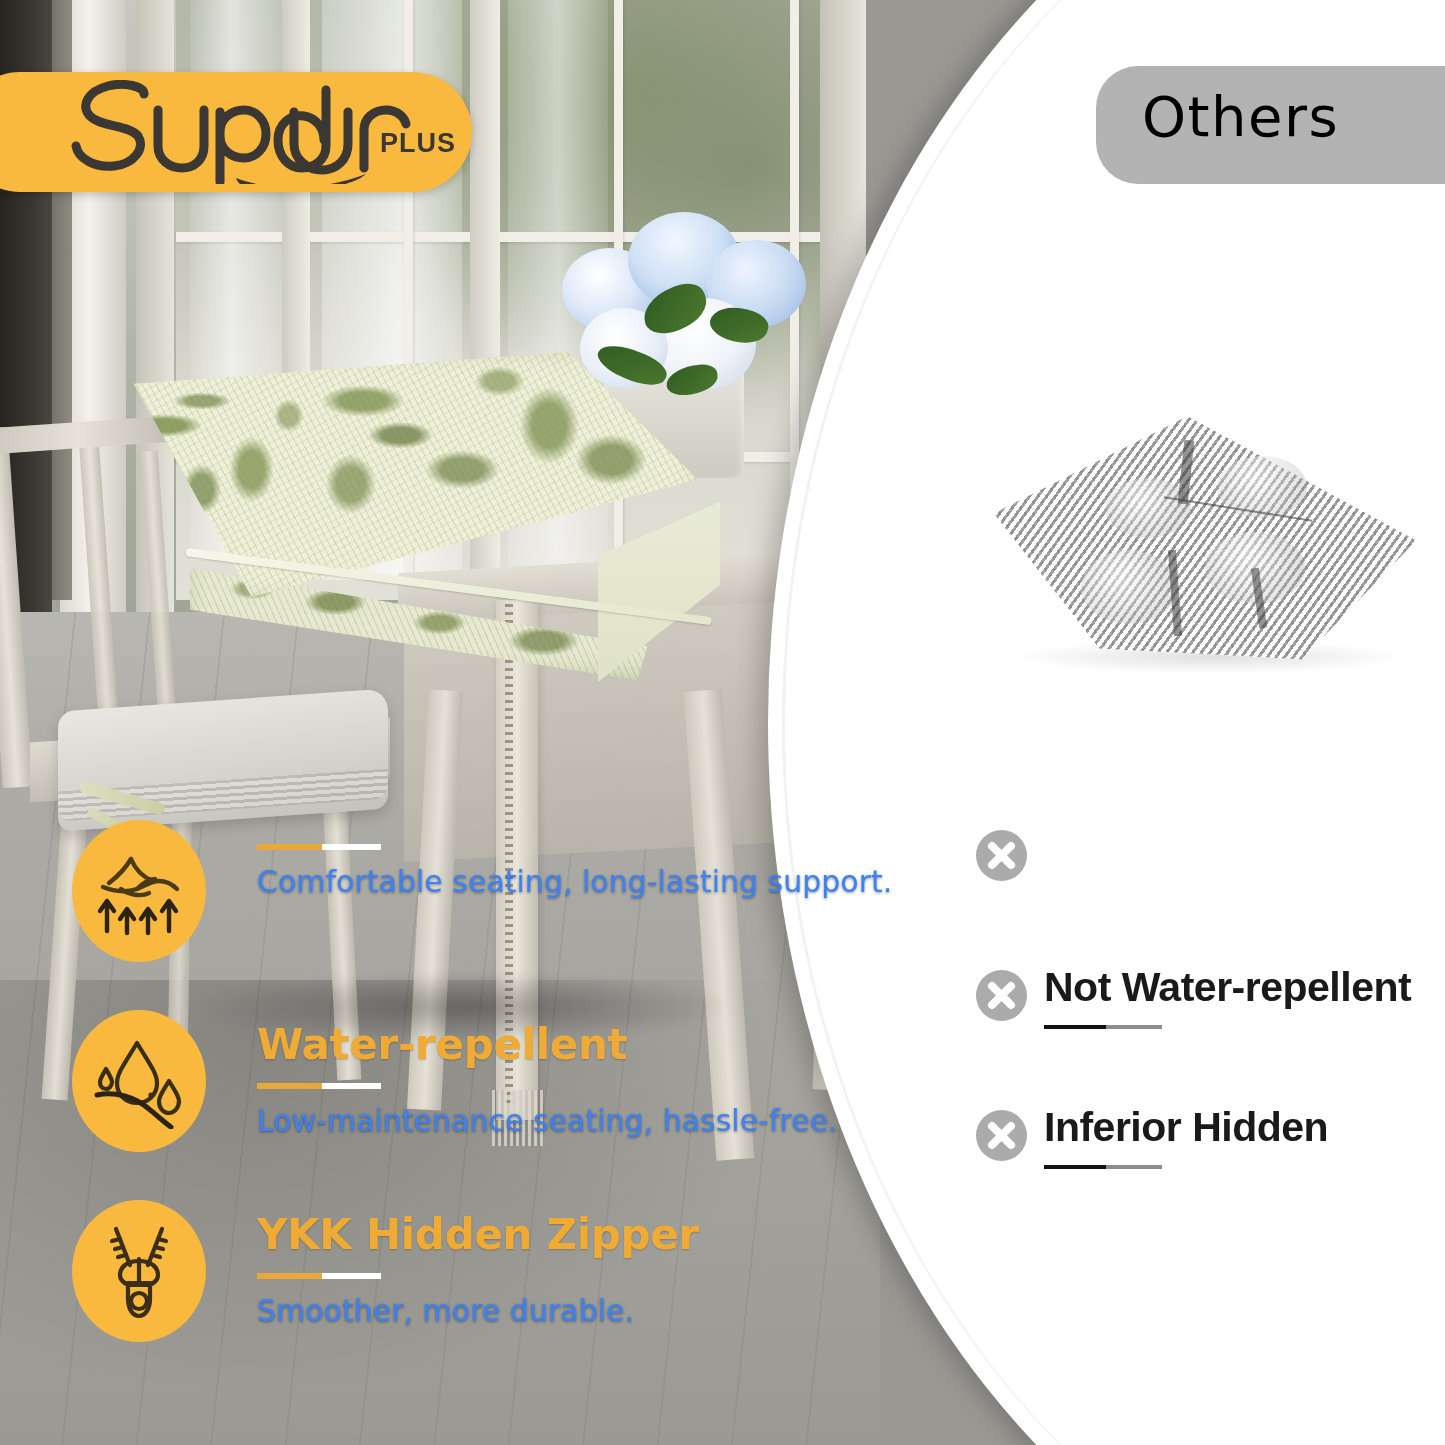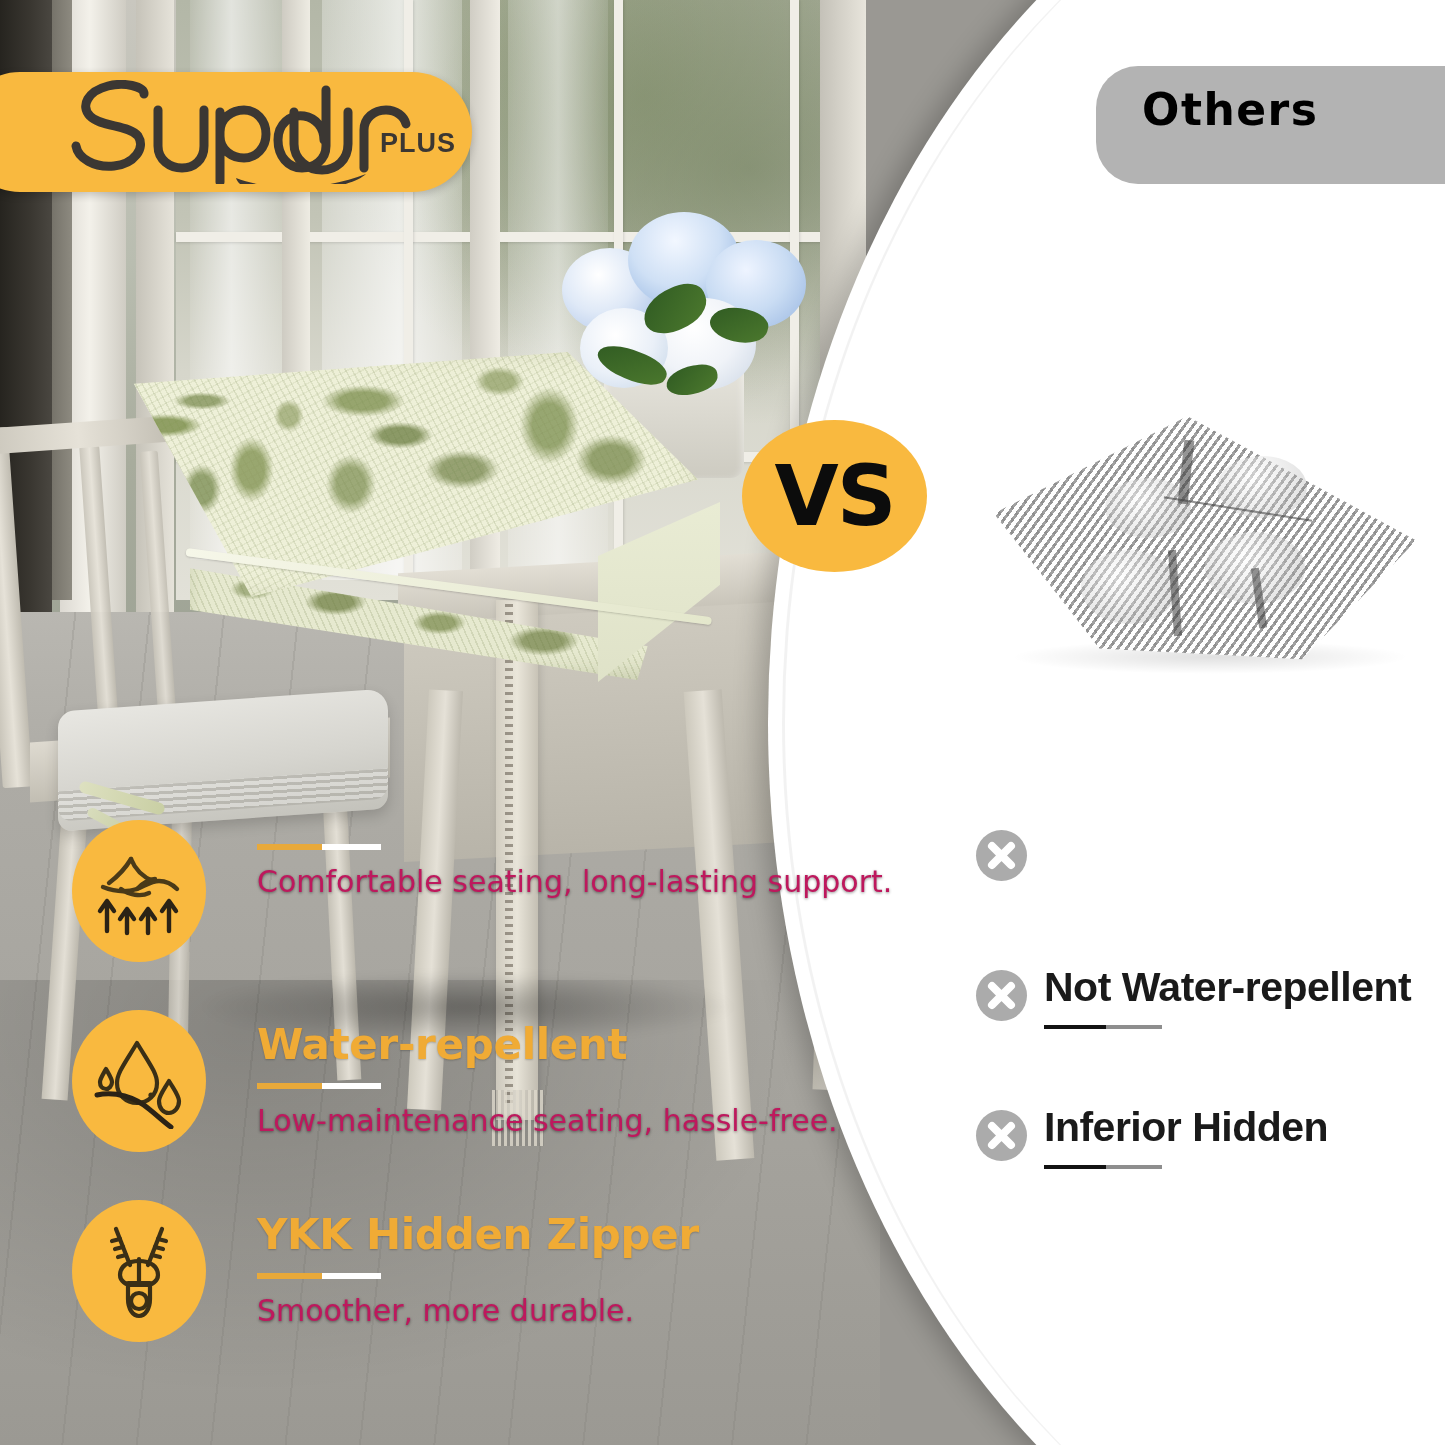--- a/index.html
+++ b/index.html
@@ -289,21 +289,21 @@
 
   
   .others-badge {
     position: absolute; left: 1096px; top: 66px;
     width: 420px; height: 118px;
     background: #b3b3b3;
     border-radius: 42px 0 0 42px;
   }
   .others-label {
     position: absolute; left: 1142px; top: 84px;
-    font-size: 44px; font-weight: 700; color: #000;
+    font-size: 56px; font-weight: 400; color: #000;
     letter-spacing: 1.5px;
     font-family: "DejaVu Sans", sans-serif;
   }
 
   
   .vs-badge {
     position: absolute; left: 742px; top: 420px;
     width: 185px; height: 152px;
     background: #f9b93f;
     border-radius: 50%;
@@ -355,21 +355,21 @@
     font-size: 42px; font-weight: 700; color: #f0ab35;
     letter-spacing: -.3px; white-space: nowrap;
     text-shadow: 0 1px 2px rgba(0,0,0,.22);
     font-family: "DejaVu Sans", sans-serif;
   }
   .f-rule { margin-top: 14px; width: 124px; height: 6px; display: flex; }
   .f-rule .seg-a { width: 65px; background: #e8a93a; }
   .f-rule .seg-b { width: 59px; background: #ffffff; }
   .f-desc {
     margin-top: 14px;
-    font-size: 30px; color: #be185d; font-weight: 400;
+    font-size: 30px; color: #3b82f6; font-weight: 400;
     white-space: nowrap;
     text-shadow: 0 1px 3px rgba(0,0,0,.45);
     font-family: "DejaVu Sans", sans-serif;
   }
 
   
   .cons { position: absolute; left: 976px; top: 828px; width: 450px; }
   .con { position: relative; height: 140px; }
   .c-icon {
     position: absolute; left: 0; top: 2px;
@@ -501,23 +501,20 @@
         <path d="M 306 88 L 306 50 C 306 38, 316 30, 328 30 C 338 30, 346 36, 348 44"></path>
       </g>
       <path d="M 178 98 C 214 112, 268 110, 308 94 C 296 106, 240 118, 196 110 C 186 108, 180 104, 178 98 Z" fill="#3b3733"></path>
     </svg>
     <div class="logo-plus">PLUS</div>
   </div>
 
   <div class="others-badge"></div>
   <div class="others-label">Others</div>
 
-  <div class="vs-badge">
-    <span class="vs-label">VS</span>
-  </div>
 
   <div class="features">
 
     <div class="feature">
       <div class="f-icon">
         <svg width="96" height="96" viewBox="0 0 96 96">
           <g fill="none" stroke="#4a3a18" stroke-width="4.4" stroke-linecap="round" stroke-linejoin="round">
             <path d="M 18 40 C 26 34, 34 26, 40 16"></path>
             <path d="M 40 16 C 44 26, 52 34, 62 38"></path>
             <path d="M 12 44 C 22 48, 34 50, 46 46 C 54 43, 60 38, 68 38 C 76 38, 82 42, 86 46"></path>

